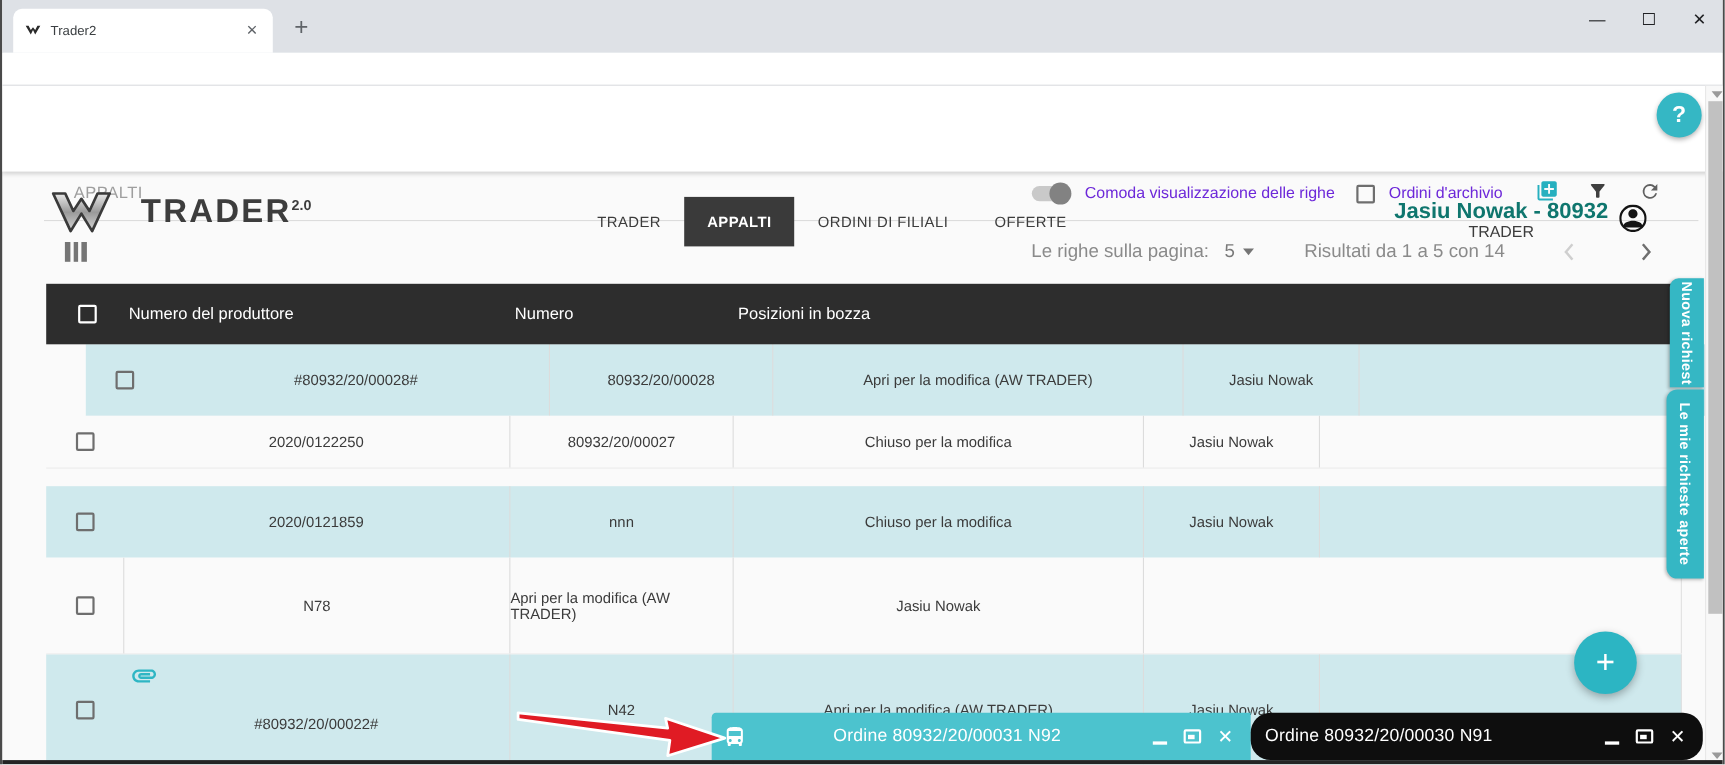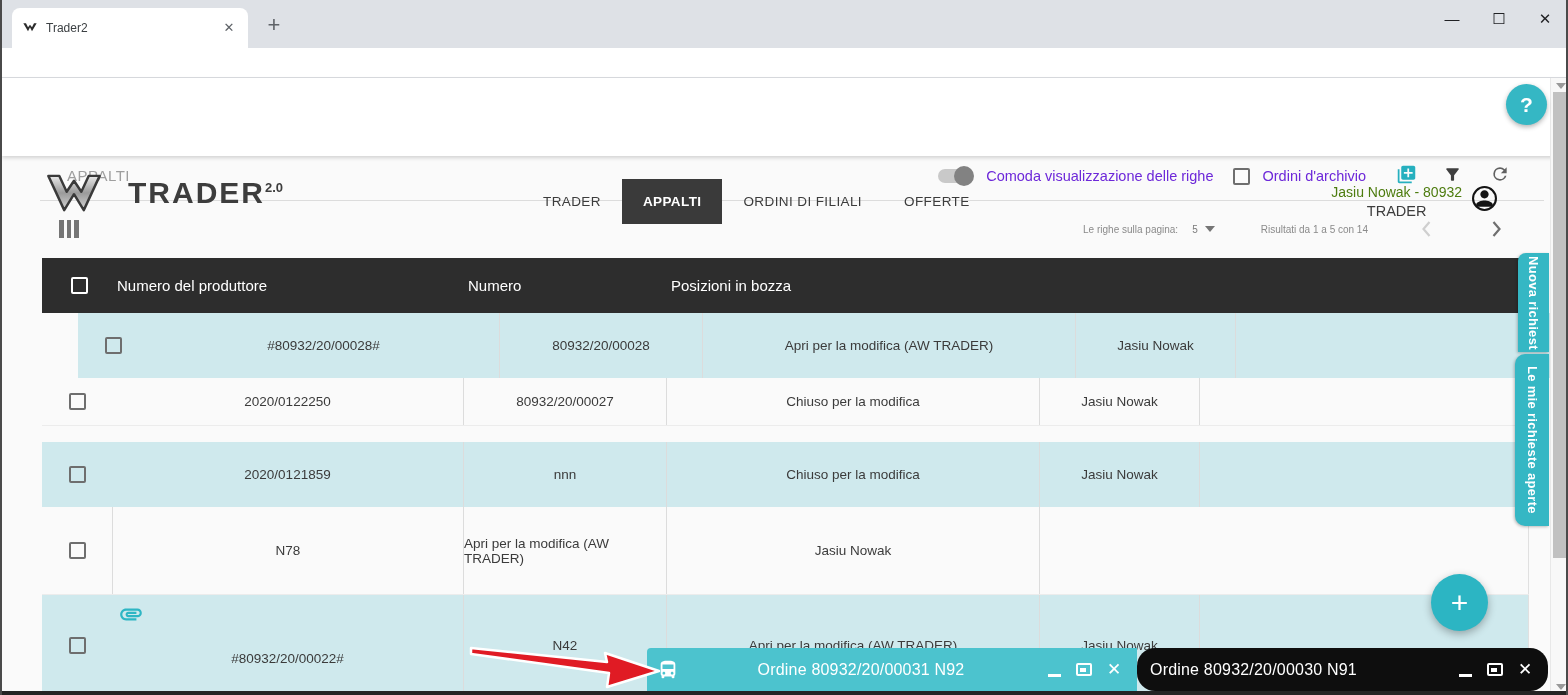--- a/index.html
+++ b/index.html
@@ -25,38 +25,38 @@
   .tbicon{top:50px;width:26px;height:26px;display:flex;align-items:center;justify-content:center;}
   
   .appheader{left:0;top:78px;width:1568px;height:78px;background:#fff;box-shadow:0 2px 4px rgba(0,0,0,.16);z-index:5;}
   .brand{left:40px;top:93px;display:flex;align-items:center;}
   .brand-name{font-size:30px;font-weight:bold;color:#3d3d3d;letter-spacing:2px;margin-left:22px;}
   .brand-sup{font-size:13px;font-weight:bold;color:#3d3d3d;vertical-align:super;letter-spacing:0;}
   .mainnav{left:520px;top:101px;height:45px;display:flex;align-items:center;}
   .navitem{padding:0 21px;height:45px;line-height:45px;font-size:13.5px;color:#3c3c3c;letter-spacing:.4px;white-space:nowrap;}
   .navitem.active{background:#3a3a3a;color:#fff;font-weight:bold;}
   .userblock{right:108px;top:104px;text-align:center;}
-  .user-name{font-size:14px;color:#4d7c0f;line-height:20px;white-space:nowrap;}
+  .user-name{font-size:20px;color:#0f766e;line-height:20px;white-space:nowrap;font-weight:bold;}
   .user-role{font-size:14.5px;color:#3c3c3c;line-height:19px;}
   .help-fab{left:1504px;top:84px;width:41px;height:41px;border-radius:50%;background:#35b7c4;color:#fff;
             font-size:21px;font-weight:bold;display:flex;align-items:center;justify-content:center;
             box-shadow:0 2px 5px rgba(0,0,0,.3);z-index:40;}
   
   .pg-title{left:65px;top:167px;font-size:15px;color:#9e9e9e;letter-spacing:.5px;}
   .tools{right:56px;top:162px;height:28px;display:flex;align-items:center;z-index:6;}
   .toggle{width:34px;height:14px;border-radius:7px;background:#c9c9c9;position:relative;margin-right:14px;}
   .toggle .knob{position:absolute;right:-2px;top:-3px;width:20px;height:20px;border-radius:50%;background:#828282;}
   .tools-label{font-size:14.5px;color:#6d28d9;margin-right:20px;white-space:nowrap;}
   .cb{width:17px;height:17px;border:2px solid #6e6e6e;border-radius:2px;background:transparent;display:inline-block;}
   .tools .cb{margin-right:12px;}
   .divider{left:38px;top:200px;width:1504px;height:1px;background:#dcdcdc;}
   .colicon{left:57px;top:220px;display:flex;gap:3px;}
   .colicon i{width:4.5px;height:18px;background:#757575;}
   
-  .paging{right:58px;top:216px;height:26px;display:flex;align-items:center;font-size:10px;color:#8a8a8a;z-index:6;}
+  .paging{right:58px;top:216px;height:26px;display:flex;align-items:center;font-size:17px;color:#8a8a8a;z-index:6;}
   .pg-val{margin-left:14px;color:#7a7a7a;}
   .caret{width:0;height:0;border-left:5px solid transparent;border-right:5px solid transparent;border-top:6px solid #757575;margin-left:7px;}
   .pg-results{margin-left:46px;}
   .chev{margin-left:46px;width:24px;height:24px;display:flex;align-items:center;justify-content:center;}
   
   .thead{left:40px;top:258px;width:1487px;height:55px;background:#2d2d2d;color:#fff;z-index:2;}
   .grid{display:grid;grid-template-columns:70px 351px 203px 373px 160px 1fr;height:100%;}
   .hcell{display:flex;align-items:center;font-size:15px;font-weight:500;padding-left:5px;}
   .hcell.first{justify-content:center;}
   .trow{left:40px;width:1487px;z-index:1;}

